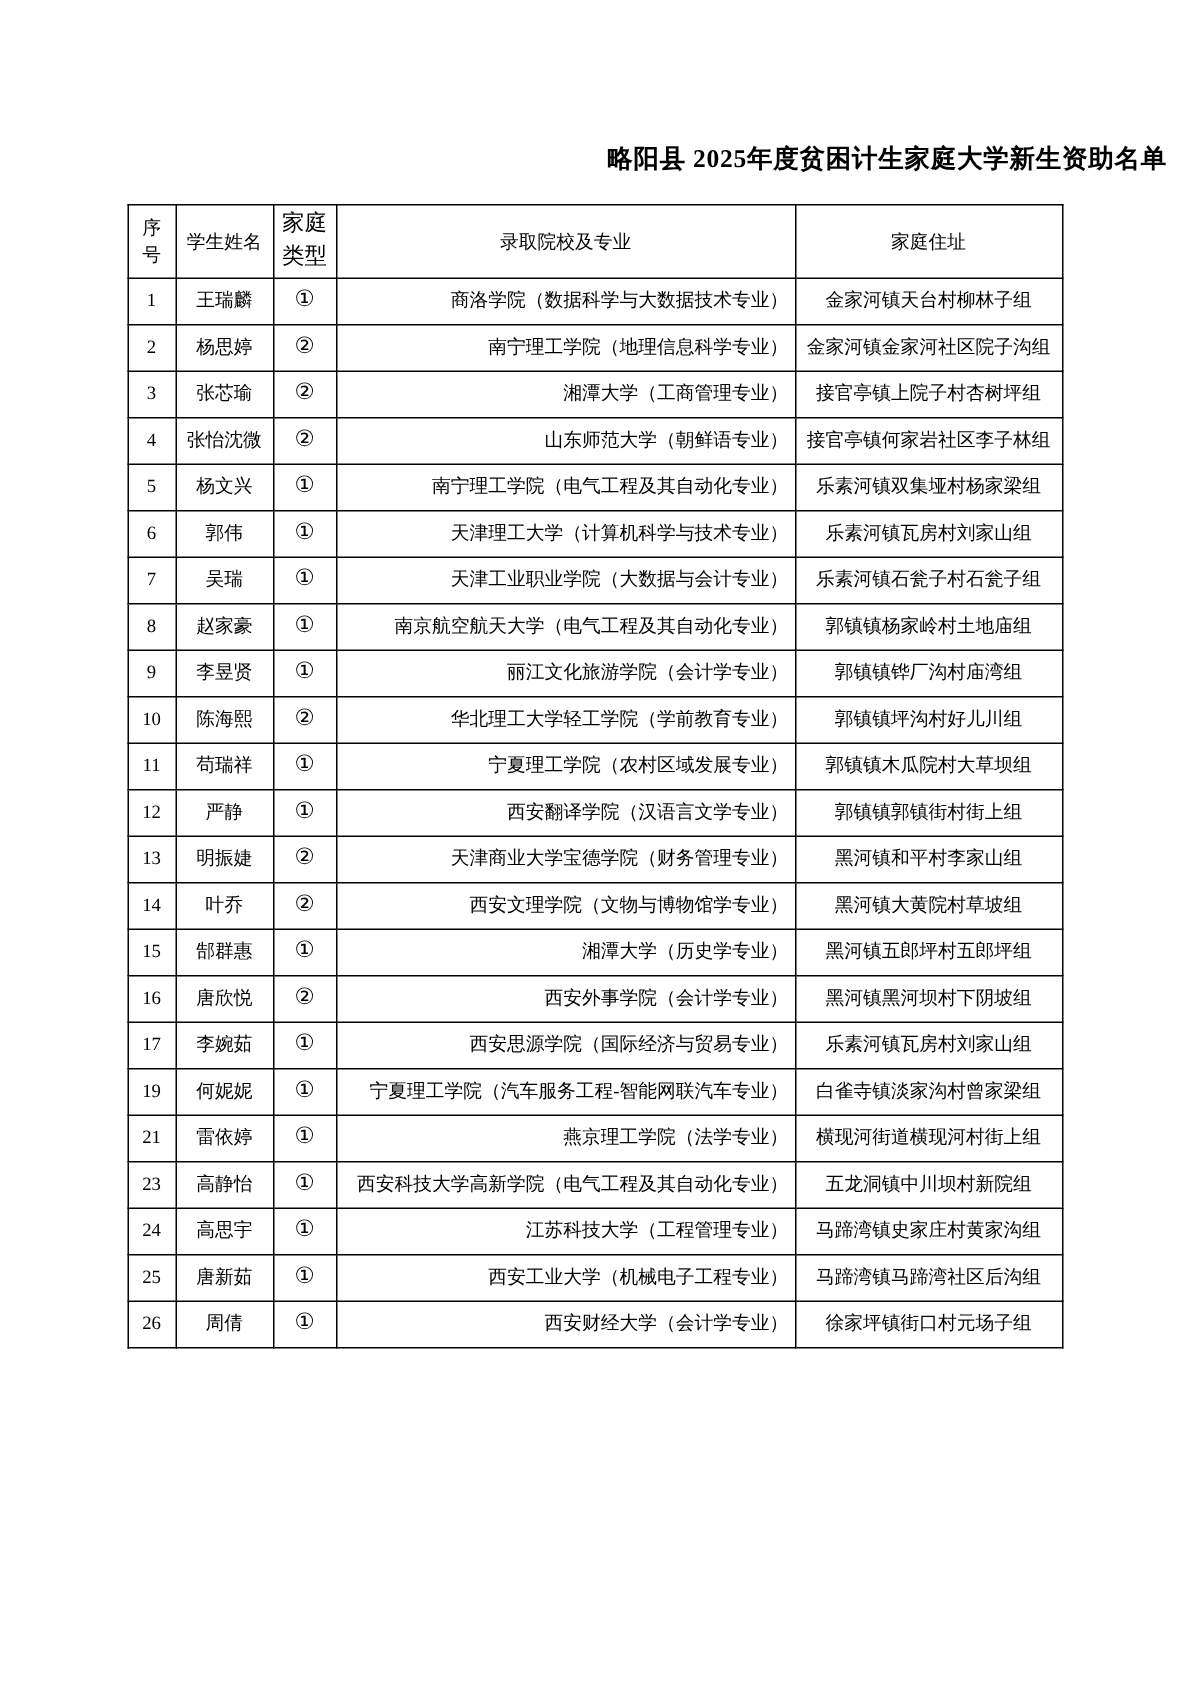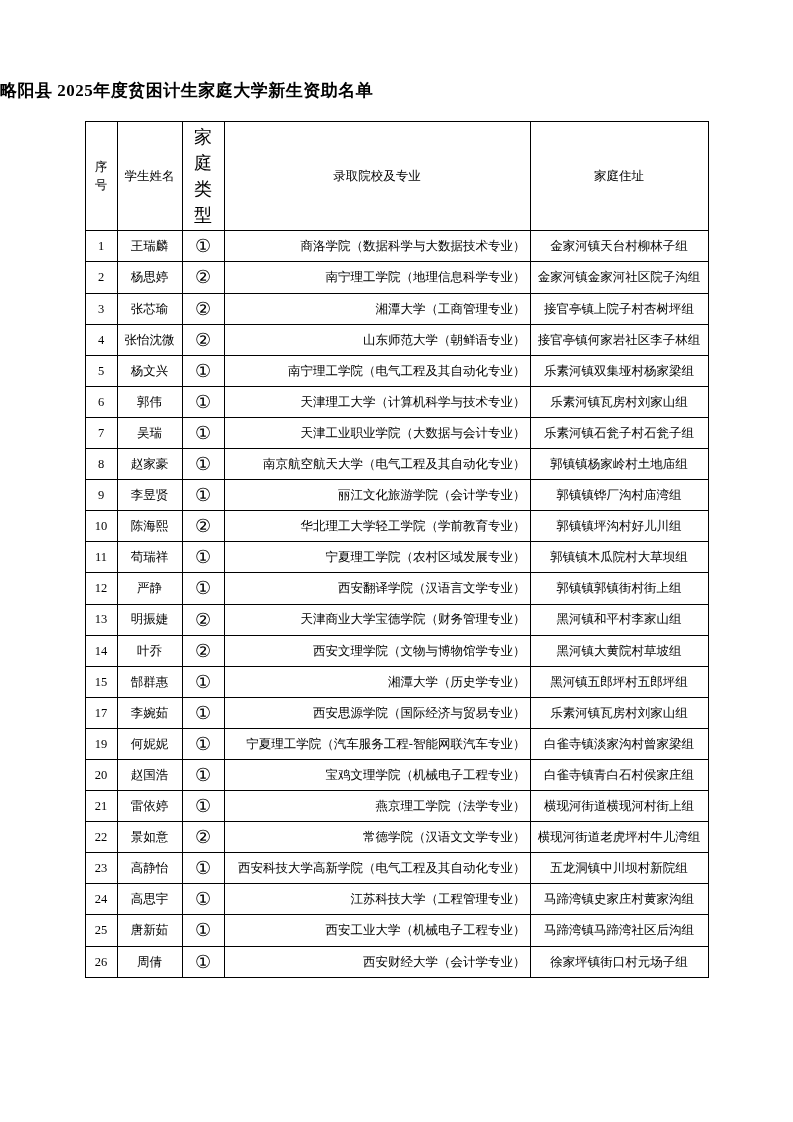--- a/index.html
+++ b/index.html
@@ -11,23 +11,23 @@
     font-family: "Liberation Serif", serif;
     color: #000000;
   }
   .page {
     width: 793px;
     height: 1122px;
     position: relative;
     box-sizing: border-box;
   }
   .title {
-    margin: 0;
+    margin: 15px;
     padding-top: 79px;
-    text-align: left;
+    text-align: right;
     font-size: 17px;
     font-weight: bold;
     letter-spacing: 0.5px;
   }
   table.aid-table {
     border-collapse: collapse;
     table-layout: fixed;
     width: 623px;
     margin: 19px auto 0 auto;
     font-size: 12.5px;
@@ -43,21 +43,21 @@
   table.aid-table th {
     font-weight: normal;
     text-align: center;
     height: 44px;
   }
   table.aid-table td {
     height: 31px;
   }
   .col-seq      { width: 32px;  text-align: center; }
   .col-name     { width: 65px;  text-align: center; padding-left: 1px; padding-right: 1px; margin-top: 21px; }
-  .col-family_type { width: 42px; text-align: center; font-size: 18px; }
+  .col-family_type { width: 42px; text-align: center; font-size: 15px; }
   .col-school   { width: 306px; text-align: right; }
   .col-address  { width: 178px; text-align: center; padding-right: 0; }
 </style>
 </head>
 <body>
 
 <div class="page">
   <h1 class="title">略阳县 2025年度贫困计生家庭大学新生资助名单</h1>
 
   <table class="aid-table">
@@ -177,53 +177,46 @@
           <td class="col-address">黑河镇大黄院村草坡组</td>
         </tr>
         <tr>
           <td class="col-seq">15</td>
           <td class="col-name">郜群惠</td>
           <td class="col-family_type">①</td>
           <td class="col-school">湘潭大学（历史学专业）</td>
           <td class="col-address">黑河镇五郎坪村五郎坪组</td>
         </tr>
         <tr>
+          <td class="col-seq">16</td>
+          <td class="col-name">唐欣悦</td>
+          <td class="col-family_type">②</td>
+          <td class="col-school">西安外事学院（会计学专业）</td>
+          <td class="col-address">黑河镇黑河坝村下阴坡组</td>
+        </tr>
+        <tr>
           <td class="col-seq">17</td>
           <td class="col-name">李婉茹</td>
           <td class="col-family_type">①</td>
           <td class="col-school">西安思源学院（国际经济与贸易专业）</td>
           <td class="col-address">乐素河镇瓦房村刘家山组</td>
         </tr>
         <tr>
           <td class="col-seq">19</td>
           <td class="col-name">何妮妮</td>
           <td class="col-family_type">①</td>
           <td class="col-school">宁夏理工学院（汽车服务工程-智能网联汽车专业）</td>
           <td class="col-address">白雀寺镇淡家沟村曾家梁组</td>
         </tr>
         <tr>
-          <td class="col-seq">20</td>
-          <td class="col-name">赵国浩</td>
-          <td class="col-family_type">①</td>
-          <td class="col-school">宝鸡文理学院（机械电子工程专业）</td>
-          <td class="col-address">白雀寺镇青白石村侯家庄组</td>
-        </tr>
-        <tr>
           <td class="col-seq">21</td>
           <td class="col-name">雷依婷</td>
           <td class="col-family_type">①</td>
           <td class="col-school">燕京理工学院（法学专业）</td>
           <td class="col-address">横现河街道横现河村街上组</td>
-        </tr>
-        <tr>
-          <td class="col-seq">22</td>
-          <td class="col-name">景如意</td>
-          <td class="col-family_type">②</td>
-          <td class="col-school">常德学院（汉语文文学专业）</td>
-          <td class="col-address">横现河街道老虎坪村牛儿湾组</td>
         </tr>
         <tr>
           <td class="col-seq">23</td>
           <td class="col-name">高静怡</td>
           <td class="col-family_type">①</td>
           <td class="col-school">西安科技大学高新学院（电气工程及其自动化专业）</td>
           <td class="col-address">五龙洞镇中川坝村新院组</td>
         </tr>
         <tr>
           <td class="col-seq">24</td>

